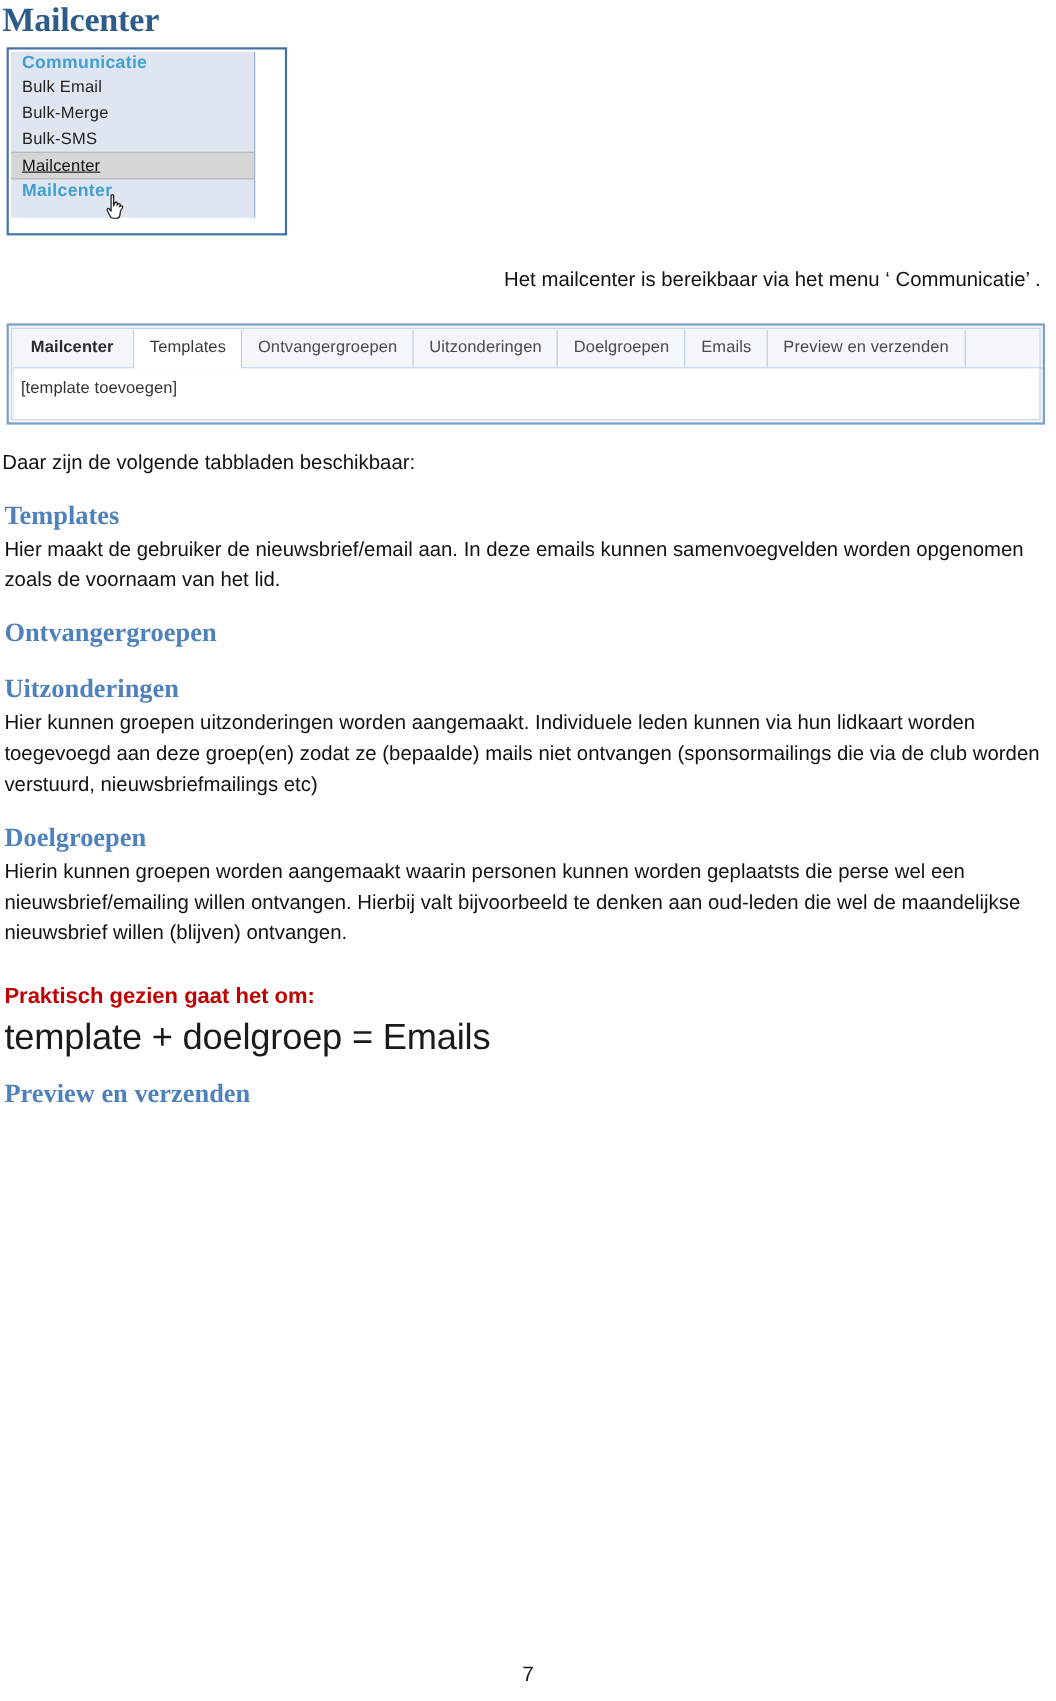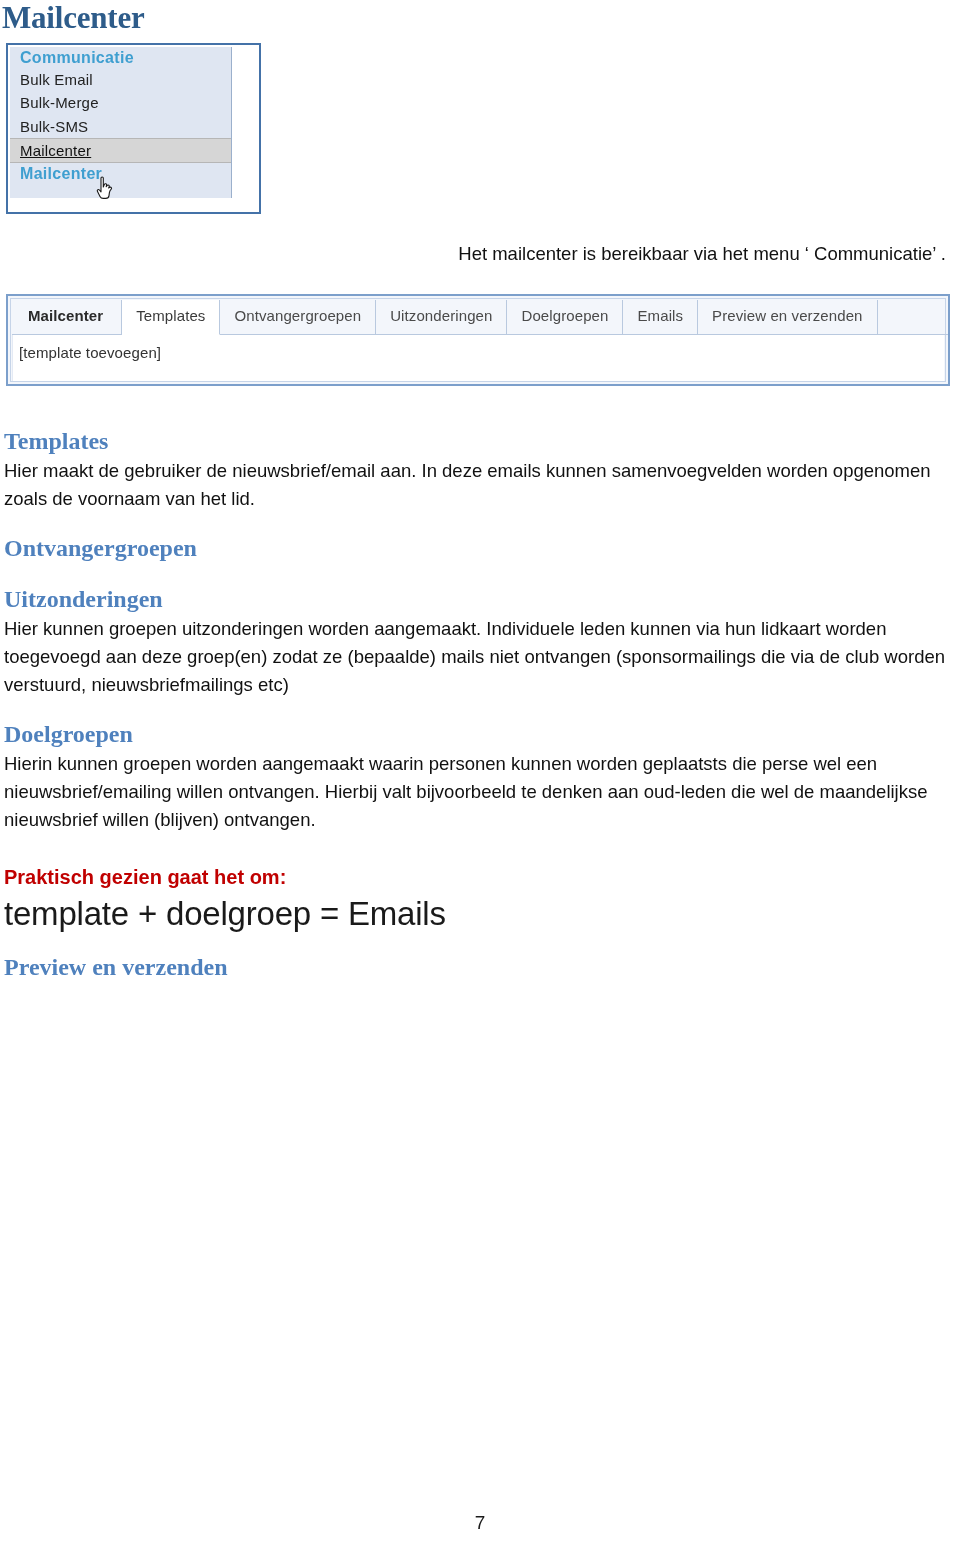--- a/index.html
+++ b/index.html
@@ -275,20 +275,21 @@
       <div class="tab">Preview en verzenden</div>
       <div class="tab is-spacer"></div>
     </div>
 
     <div class="tabs-body">
       <div class="tabs-body-link">[template toevoegen]</div>
     </div>
   </div>
 
   <div class="gap-md"></div>
+  <p class="body-text">Daar zijn de volgende tabbladen beschikbaar:</p>
 
   <div class="sect">
     <h2 class="h-section spaced-top">Templates</h2>
     <p class="body-text">Hier maakt de gebruiker de nieuwsbrief/email aan. In deze emails kunnen samenvoegvelden worden opgenomen zoals de voornaam van het lid.</p>
   </div>
 
   <div class="sect">
     <h2 class="h-section spaced-top">Ontvangergroepen</h2>
   </div>
 

